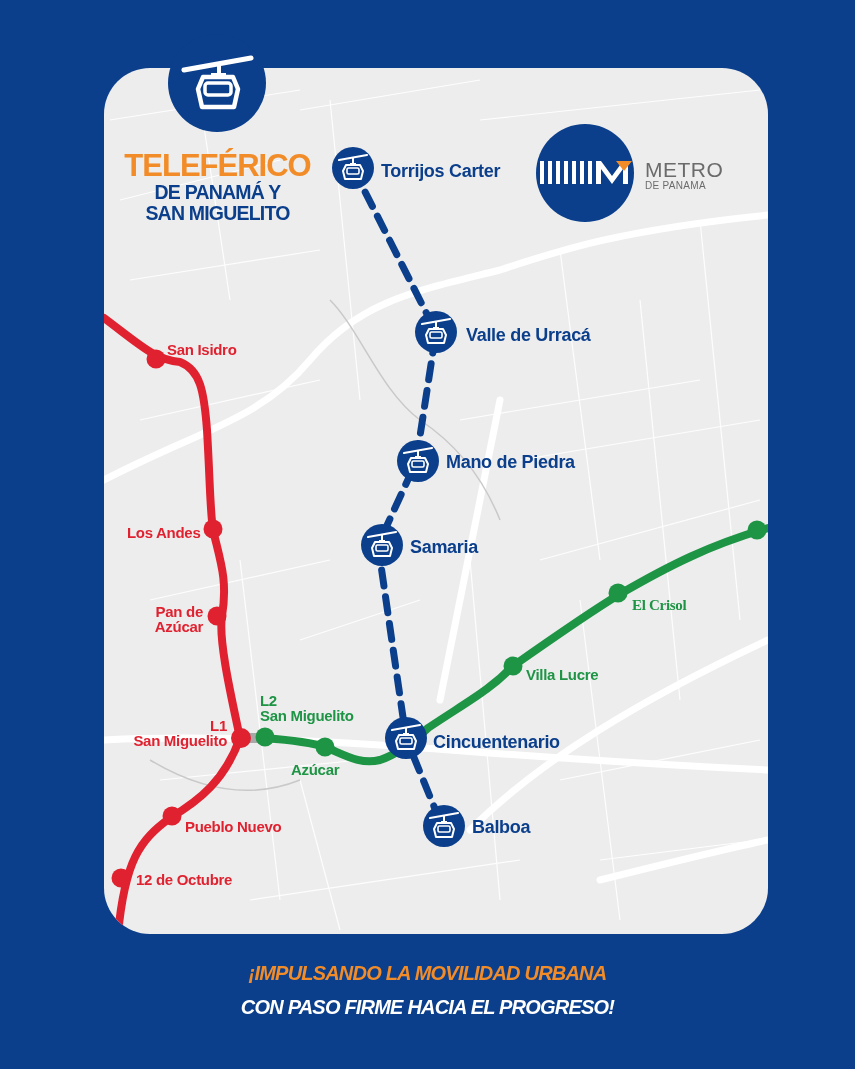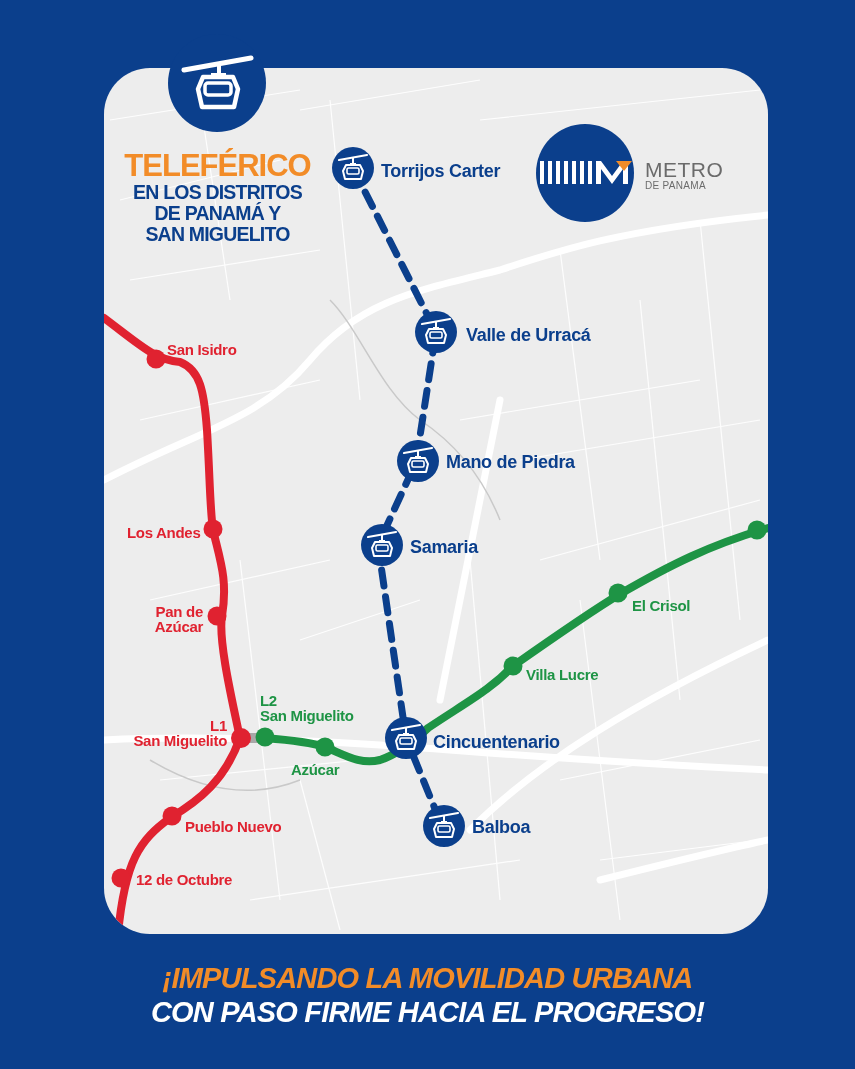--- a/index.html
+++ b/index.html
@@ -31,21 +31,21 @@
     .metro-text { position:absolute; left:645px; top:160px; color:#6B6B6B; font-weight:normal; }
     .metro-text .big { font-size:21px; letter-spacing:0.5px; line-height:20px; }
     .metro-text .small { font-size:10px; letter-spacing:0.3px; line-height:12px; }
     .lbl { position:absolute; font-weight:bold; font-size:15px; letter-spacing:-0.3px; white-space:nowrap; line-height:15px; }
     .lbl.tel { color:#0B3F8C; font-size:18px; }
     .lbl.red { color:#E02230; }
     .lbl.green { color:#1E9445; }
     .lbl.right { text-align:right; }
     .footer {
       position:absolute; left:0; width:855px; text-align:center;
-      font-weight:bold; font-style:italic; font-size:29px; letter-spacing:-0.8px;
+      font-weight:bold; font-style:italic; font-size:20px; letter-spacing:-0.8px;
     }
     .footer.l1 { top:962px; color:#F28C28; }
     .footer.l2 { top:996px; color:#FFFFFF; }
   </style>
 </head>
 <body>
 
 <div class="card">
   <svg class="map" width="664" height="866" viewBox="104 68 664 866">
 
@@ -117,21 +117,20 @@
     <path d="M-33 -13 L34 -25" stroke="#fff" stroke-width="5" stroke-linecap="round"></path>
     <path d="M2 -19 L2 -10" stroke="#fff" stroke-width="4"></path>
     <path d="M-6 -10 L9 -10 L9 -6 L-6 -6 Z" fill="#fff"></path>
     <path d="M-14 -6 L16 -6 L21 6 L17 24 L-15 24 L-19 6 Z" fill="none" stroke="#fff" stroke-width="4.5" stroke-linejoin="round"></path>
     <rect x="-12" y="0" width="26" height="12" rx="3" fill="none" stroke="#fff" stroke-width="3.5"></rect>
   </svg>
 </div>
 
 <div class="title-block">
   <div class="title-main">TELEFÉRICO</div>
-  <div class="title-sub">EN LOS DISTRITOS</div>
   <div class="title-sub">DE PANAMÁ Y</div>
   <div class="title-sub">SAN MIGUELITO</div>
 </div>
 
 <div class="metro-logo">
   <svg width="98" height="98" viewBox="0 0 98 98">
     <g fill="#fff">
       <rect x="4" y="37" width="4" height="23"></rect>
       <rect x="12" y="37" width="4" height="23"></rect>
       <rect x="20" y="37" width="4" height="23"></rect>
@@ -168,16 +167,16 @@
 </div>
 <div class="lbl red" style="left:185px;top:819px;">Pueblo Nuevo</div>
 <div class="lbl red" style="left:136px;top:872px;">12 de Octubre</div>
 
 <div class="lbl green" style="left:260px;top:693px;">
   <div>L2</div>
   <div>San Miguelito</div>
 </div>
 <div class="lbl green" style="left:291px;top:762px;">Azúcar</div>
 <div class="lbl green" style="left:526px;top:667px;">Villa Lucre</div>
-<div class="lbl green" style="left:632px;top:598px;">El Crisol</div>
+<div class="lbl green" style="left:632px;top:598px;font-family:Liberation Serif, serif;">El Crisol</div>
 
 <div class="footer l1">¡IMPULSANDO LA MOVILIDAD URBANA</div>
 <div class="footer l2">CON PASO FIRME HACIA EL PROGRESO!</div>
 
 </body></html>

